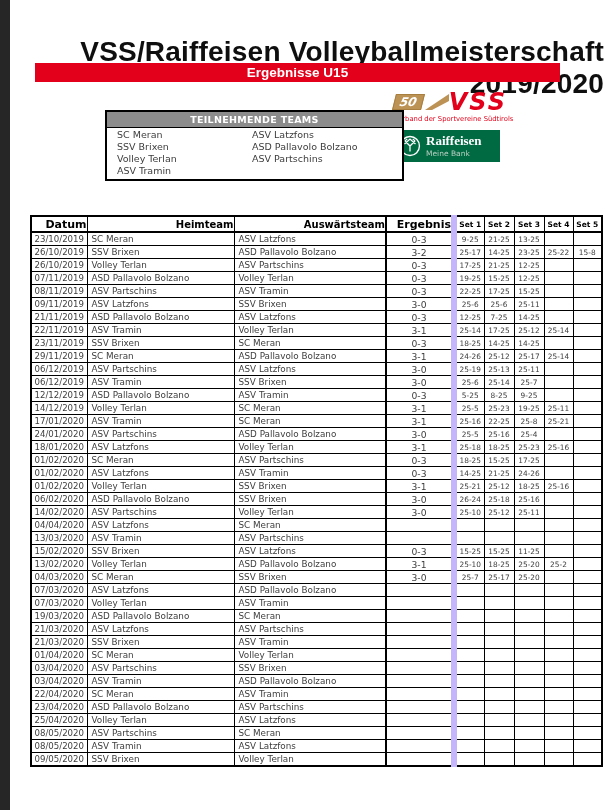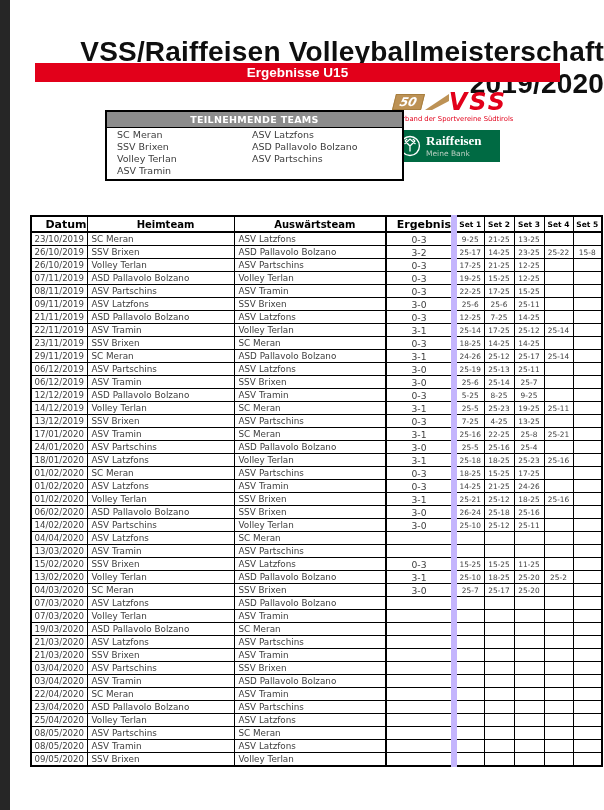--- a/index.html
+++ b/index.html
@@ -64,21 +64,21 @@
   
   .results {
     position:absolute; left:30px; top:215px; width:571px;
     border-collapse:collapse; table-layout:fixed; border:2px solid #000;
   }
   .results th, .results td {
     border:1px solid #000; overflow:hidden; white-space:nowrap; padding:0; color:#3d3d3d;
   }
   .results thead th { border-bottom:2px solid #000; height:14px; color:#000; font-weight:bold; }
   th.c-date, th.c-res { font-size:11px; text-align:right; }
-  th.c-team { font-size:10px; text-align:center; padding-left:10px; }
+  th.c-team { font-size:10px; text-align:right; padding-left:10px; }
   th.c-set { font-size:7.5px; text-align:center; }
   .results .c-res { border-left:2px solid #000; border-right:6px solid #c4b5fd; }
   .results tbody td { height:12px; }
   td.c-date { font-size:8.6px; text-align:center; }
   td.c-team { font-size:8.8px; text-align:left; padding-left:4px; }
   td.c-res  { font-size:9.2px; text-align:center; }
   td.c-set  { font-size:7.4px; text-align:center; }
 </style>
 </head>
 <body>
@@ -302,31 +302,20 @@
           <td class="c-team">Volley Terlan</td>
           <td class="c-team">SC Meran</td>
           <td class="c-res">3-1</td>
           <td class="c-set">25-5</td>
           <td class="c-set">25-23</td>
           <td class="c-set">19-25</td>
           <td class="c-set">25-11</td>
           <td class="c-set"></td>
         </tr>
         <tr>
-          <td class="c-date">13/12/2019</td>
-          <td class="c-team">SSV Brixen</td>
-          <td class="c-team">ASV Partschins</td>
-          <td class="c-res">0-3</td>
-          <td class="c-set">7-25</td>
-          <td class="c-set">4-25</td>
-          <td class="c-set">13-25</td>
-          <td class="c-set"></td>
-          <td class="c-set"></td>
-        </tr>
-        <tr>
           <td class="c-date">17/01/2020</td>
           <td class="c-team">ASV Tramin</td>
           <td class="c-team">SC Meran</td>
           <td class="c-res">3-1</td>
           <td class="c-set">25-16</td>
           <td class="c-set">22-25</td>
           <td class="c-set">25-8</td>
           <td class="c-set">25-21</td>
           <td class="c-set"></td>
         </tr>
@@ -511,20 +500,31 @@
           <td class="c-team">SSV Brixen</td>
           <td class="c-team">ASV Tramin</td>
           <td class="c-res"></td>
           <td class="c-set"></td>
           <td class="c-set"></td>
           <td class="c-set"></td>
           <td class="c-set"></td>
           <td class="c-set"></td>
         </tr>
         <tr>
+          <td class="c-date">01/04/2020</td>
+          <td class="c-team">SC Meran</td>
+          <td class="c-team">Volley Terlan</td>
+          <td class="c-res"></td>
+          <td class="c-set"></td>
+          <td class="c-set"></td>
+          <td class="c-set"></td>
+          <td class="c-set"></td>
+          <td class="c-set"></td>
+        </tr>
+        <tr>
           <td class="c-date">03/04/2020</td>
           <td class="c-team">ASV Partschins</td>
           <td class="c-team">SSV Brixen</td>
           <td class="c-res"></td>
           <td class="c-set"></td>
           <td class="c-set"></td>
           <td class="c-set"></td>
           <td class="c-set"></td>
           <td class="c-set"></td>
         </tr>

